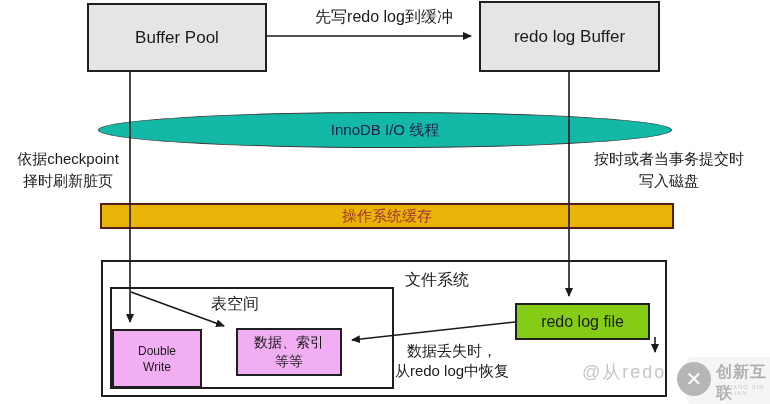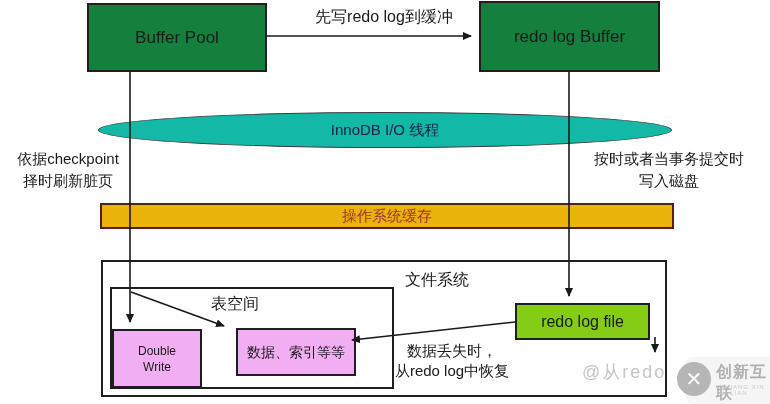--- a/index.html
+++ b/index.html
@@ -5,21 +5,21 @@
   html,body{margin:0;padding:0;background:#ffffff;}
   .stage{
     position:relative;width:770px;height:404px;background:#ffffff;overflow:hidden;
     font-family:"Liberation Sans","DejaVu Sans",sans-serif;color:#1a1a1a;
   }
   .abs{position:absolute;margin-left:12px;}
   .node{
     position:absolute;border:2px solid #1f1f1f;display:flex;align-items:center;
     justify-content:center;text-align:center;box-sizing:border-box;
   }
-  .green{background:#15803d;}
+  .green{background:#e5e5e5;}
   .magenta{background:#f2aef2;}
   .yellow{background:#84cc16;}
   .box-buffer-pool{left:87px;top:3px;width:180px;height:69px;font-size:17px;}
   .box-redo-buffer{left:479px;top:1px;width:181px;height:71px;font-size:17px;}
   .edge-label{left:268px;top:7px;width:208px;text-align:center;font-size:16px;}
   .ellipse{
     left:86px;top:112px;width:574px;height:36px;background:#14b8a6;
     border:1.5px solid #3a3a3a;border-radius:50%;display:flex;align-items:center;
     justify-content:center;font-size:15px;color:#20204a;box-sizing:border-box;
   }
@@ -31,21 +31,21 @@
     border-top:2px solid #53201e;border-bottom:2px solid #53201e;
     border-left:2px solid #53201e;border-right:2px solid #53201e;
     display:flex;align-items:center;justify-content:center;
     font-size:15px;color:#9a3434;box-sizing:border-box;
   }
   .fs-box{left:89px;top:260px;width:566px;height:137px;border:2px solid #1f1f1f;box-sizing:border-box;background:transparent;}
   .fs-label{left:393px;top:270px;font-size:16px;}
   .ts-box{left:98px;top:287px;width:284px;height:102px;border:2px solid #1f1f1f;box-sizing:border-box;}
   .ts-label{left:180px;top:294px;width:86px;text-align:center;font-size:16px;}
   .box-double-write{left:112px;top:329px;width:90px;height:59px;font-size:12px;line-height:16px;flex-direction:column;}
-  .box-data-index{left:236px;top:328px;width:120px;height:48px;font-size:14px;line-height:19px;flex-direction:row;}
+  .box-data-index{left:236px;top:328px;width:106px;height:48px;font-size:14px;line-height:19px;flex-direction:column;}
   .box-redo-file{left:515px;top:303px;width:135px;height:37px;font-size:16px;}
   .note-recover{left:385px;top:341px;width:134px;font-size:15px;line-height:20px;}
   svg.wires{position:absolute;left:0;top:0;width:770px;height:404px;pointer-events:none;}
   .wm-juejin{
     left:570px;top:360px;font-size:18px;color:#c6c6c6;letter-spacing:2px;
   }
   .wm-card{
     left:674px;top:357px;width:96px;height:47px;background:#f5f5f5;border-radius:6px;
   }
   .wm-logo{

